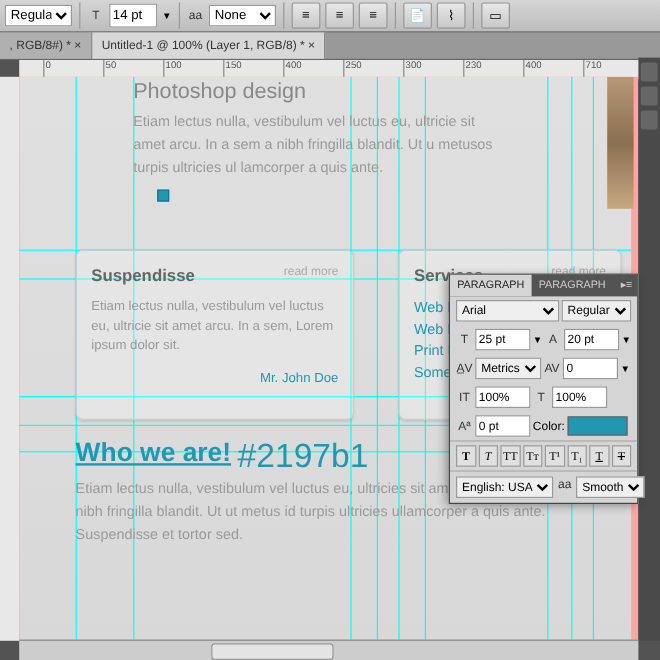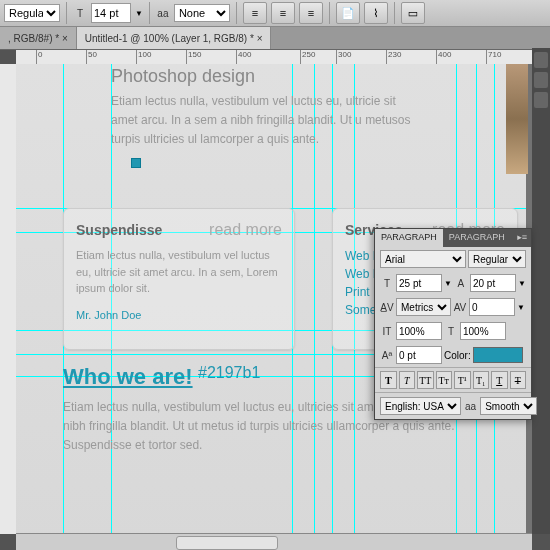--- a/index.html
+++ b/index.html
@@ -8,51 +8,51 @@
 .toolbar select{width:56px}
 .toolbar .sz{width:34px;padding:0 2px}
 .tb-icon{width:22px;height:20px;background:linear-gradient(#e8e8e8,#c8c8c8);border:1px solid #999;display:flex;align-items:center;justify-content:center;border-radius:2px}
 .tb-sep{width:1px;height:22px;background:#999;margin:0 2px}
 .tabbar{height:22px;background:#999;border-bottom:1px solid #666;display:flex;font-size:10px;color:#333}
 .tab{padding:3px 8px;background:#b0b0b0;border-right:1px solid #888;display:flex;align-items:center;gap:4px}
 .tab.active{background:#d8d8d8}
 .ruler-h{height:16px;background:#e8e8e8;border-bottom:1px solid #888;position:relative;margin-left:16px;overflow:hidden;font-size:8px;color:#555}
 .ruler-h .tick{position:absolute;top:0;border-left:1px solid #888;height:16px;padding-left:1px}
 .ruler-v{width:16px;background:#e8e8e8;border-right:1px solid #888;position:absolute;left:0;top:64px;bottom:16px;font-size:8px;color:#555}
-.canvas-wrap{position:absolute;left:16px;right:18px;top:64px;bottom:16px;background:#737373;overflow:hidden}
+.canvas-wrap{position:absolute;left:16px;right:18px;top:64px;bottom:16px;background:#fca5a5;overflow:hidden}
 .canvas{position:absolute;left:0;top:0;width:510px;height:480px;background:linear-gradient(#e0e0e0,#d8d8d8)}
 .guide-v{position:absolute;top:0;bottom:0;width:0;border-left:1px solid #0ff}
 .guide-h{position:absolute;left:0;right:0;height:0;border-top:1px solid #0ff}
 .heading{color:#888;font-size:18px;position:absolute}
 .body-txt{color:#9a9a9a;font-size:12px;line-height:1.6;position:absolute}
 .card{position:absolute;background:rgba(255,255,255,0.25);border:1px solid #ccc;border-radius:6px;padding:12px;box-shadow:0 1px 2px rgba(0,0,0,0.1)}
 .card h3{margin:0;font-size:14px;color:#666;display:inline}
-.readmore{float:right;color:#aaa;font-size:16px}
+.readmore{float:right;color:#aaa;font-size:10px}
 .card p{color:#9a9a9a;font-size:11px;line-height:1.5;margin:8px 0 0}
 .link{color:#2197b1;font-size:12px;display:block;margin:4px 0}
-.attrib{color:#2197b1;font-size:11px;text-align:left}
+.attrib{color:#2197b1;font-size:11px;text-align:right}
 .handle{position:absolute;width:8px;height:8px;background:#2197b1;border:1px solid #0a7a94}
 .who{position:absolute;color:#2197b1;font-size:22px;font-weight:bold;text-decoration:underline}
-.swatch{position:absolute;color:#2197b1;font-size:16px}
+.swatch{position:absolute;color:#2197b1;font-size:28px}
 .photo{position:absolute;right:-2px;top:0;width:22px;height:110px;background:linear-gradient(#b89878,#8a7050,#c8a880)}
 .side-tools{position:absolute;right:0;top:48px;width:18px;bottom:16px;background:#4a4a4a;display:flex;flex-direction:column;gap:4px;padding-top:4px}
 .side-tools div{height:16px;background:#666;margin:0 2px;border-radius:2px}
 .char-panel{position:absolute;right:18px;top:228px;width:156px;background:#d5d5d5;border:1px solid #444;font-size:10px;box-shadow:-2px 2px 8px rgba(0,0,0,0.4);z-index:50}
 .panel-tabs{display:flex;background:#535353;height:18px;font-size:9px}
 .panel-tabs div{padding:3px 6px;color:#ccc}
 .panel-tabs div.on{background:#d5d5d5;color:#222}
 .panel-tabs .menu{margin-left:auto;padding:3px 4px;color:#ccc}
 .p-row{display:flex;align-items:center;gap:2px;padding:3px 5px}
 .p-row select{flex:1;font-size:10px;height:18px;border:1px solid #999}
 .p-row input{width:40px;font-size:10px;height:16px;border:1px solid #999;padding:0 2px}
 .mini{width:14px;height:14px;display:flex;align-items:center;justify-content:center;font-size:10px;color:#333}
 .colorwell{width:48px;height:14px;background:#2197b1;border:1px solid #666}
 .p-btns{display:flex;gap:2px;padding:3px 5px;border-top:1px solid #aaa}
 .p-btns .b{width:16px;height:16px;background:#e0e0e0;border:1px solid #999;font-size:10px;display:flex;align-items:center;justify-content:center;font-family:serif}
-.lang-row{display:flex;gap:4px;padding:4px 5px;border-top:1px solid #aaa;align-items:center}
+.lang-row{display:flex;gap:4px;padding:4px 5px;border-top:1px solid #aaa;align-items:flex-start}
 .lang-row select{font-size:10px;height:18px;border:1px solid #999}
 .hscroll{position:absolute;left:16px;right:18px;bottom:0;height:16px;background:#cdcdcd;border-top:1px solid #888}
 .hscroll .thumb{position:absolute;left:160px;width:100px;top:2px;height:12px;background:#e4e4e4;border:1px solid #999;border-radius:3px}
 </style>
 </head>
 <body>
 
 <div class="toolbar">
   <select><option>Regular</option></select>
   <div class="tb-sep"></div>
@@ -81,21 +81,21 @@
       <span>Untitled-1 @ 100% (Layer 1, RGB/8) * ×</span>
     </div>
 </div>
 
 <div class="ruler-h">
   <div class="tick" style="left:20px">0</div>
   <div class="tick" style="left:70px">50</div>
   <div class="tick" style="left:120px">100</div>
   <div class="tick" style="left:170px">150</div>
   <div class="tick" style="left:220px">400</div>
-  <div class="tick" style="left:284px">250</div>
+  <div class="tick" style="left:270px">250</div>
   <div class="tick" style="left:320px">300</div>
   <div class="tick" style="left:370px">230</div>
   <div class="tick" style="left:420px">400</div>
   <div class="tick" style="left:470px">710</div>
 </div>
 
 <div class="ruler-v"></div>
 
 <div class="canvas-wrap">
   <div class="canvas">

